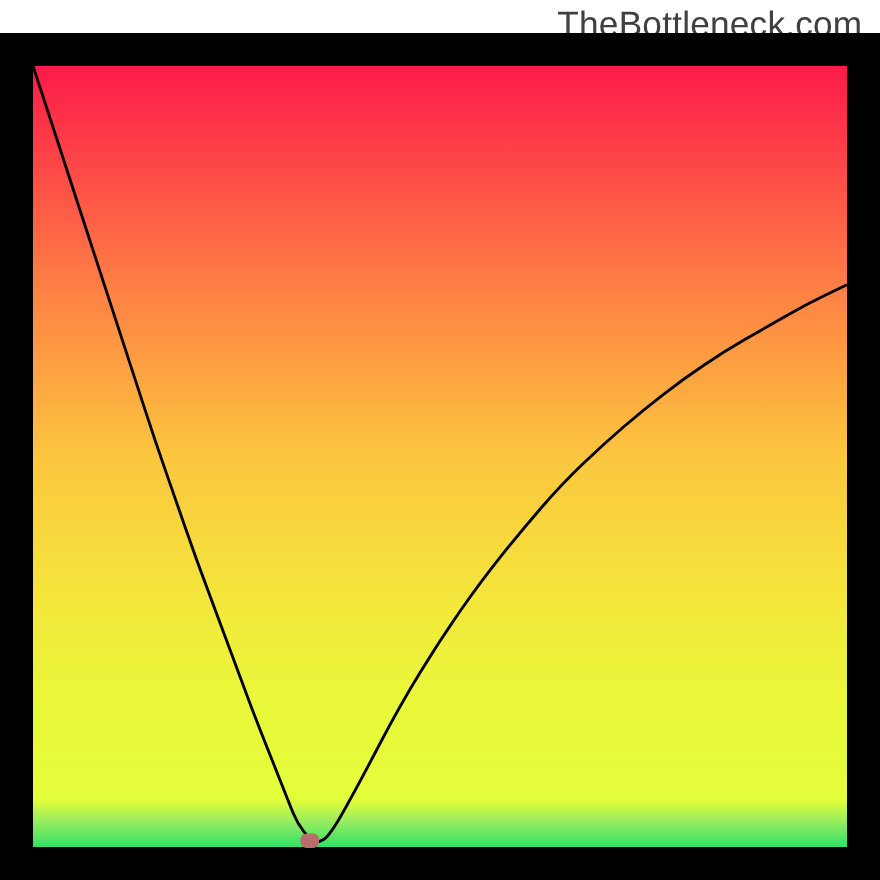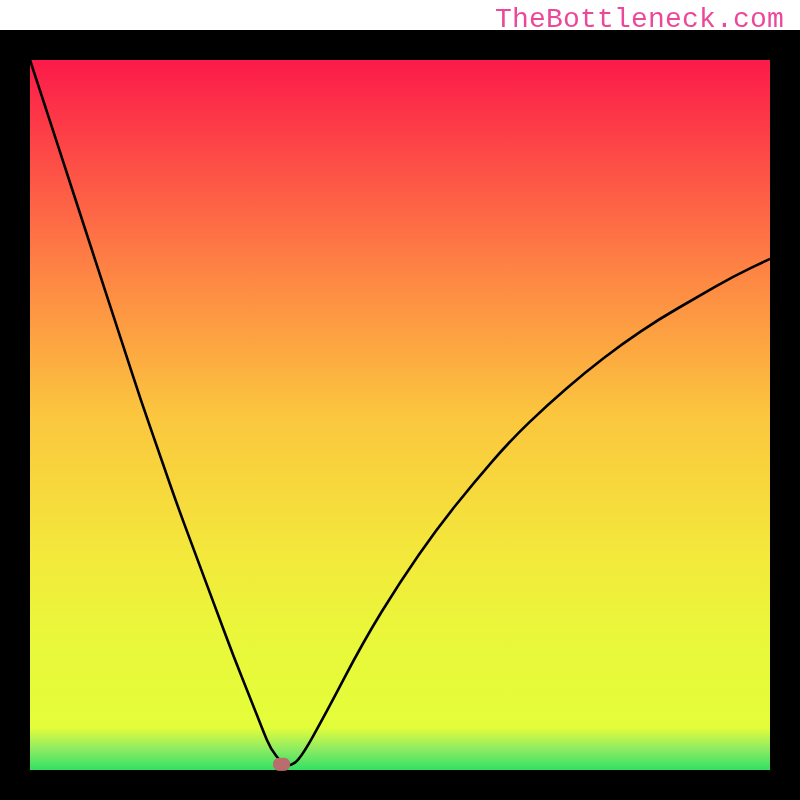--- a/index.html
+++ b/index.html
@@ -14,24 +14,24 @@
   .frame {
     position: relative;
     width: 800px;
     height: 800px;
     box-sizing: border-box;
   }
   .watermark {
     position: absolute;
     top: 4px;
     right: 16px;
-    color: #ec4899;
-    font-size: 28px;
+    color: #404040;
+    font-size: 32px;
     letter-spacing: 0.2px;
-    font-family: Liberation Mono, monospace;
+    font-family: Liberation Sans, sans-serif;
   }
   svg.plot {
     position: absolute;
     top: 30px;
     left: 0;
     width: 800px;
     height: 770px;
     display: block;
   }
 </style>

